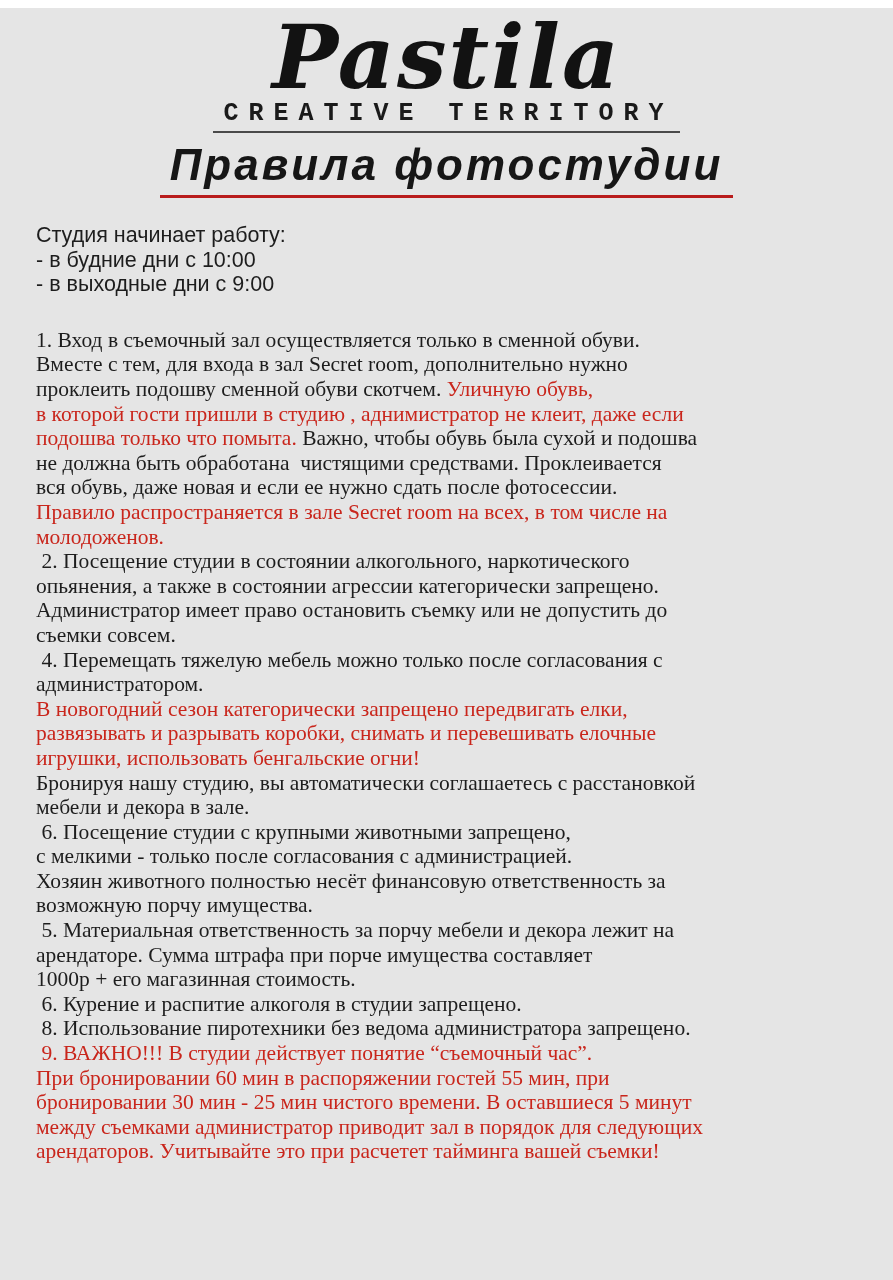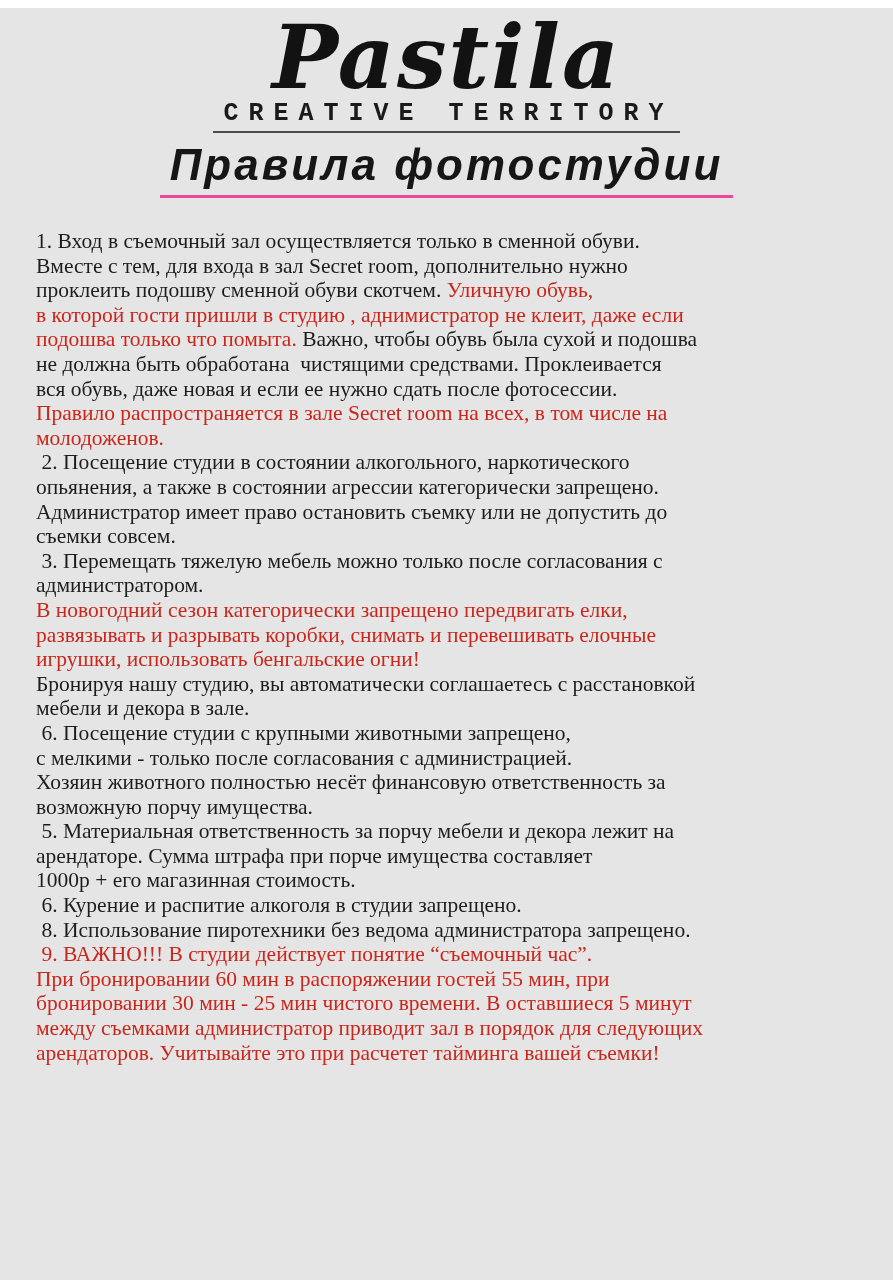--- a/index.html
+++ b/index.html
@@ -37,21 +37,21 @@
   }
   .title-wrap { margin-top: 7px; }
   .page-title {
     display: inline-block;
     font-family: "Liberation Sans", sans-serif;
     font-style: italic;
     font-weight: bold;
     font-size: 44px;
     letter-spacing: 3px;
     color: #161616;
-    border-bottom: 3px solid #ec4899;
+    border-bottom: 3px solid #b91c1c;
     padding: 0 10px 5px 10px;
   }
   .intro {
     margin: 25px 20px 0 36px;
     font-size: 21.5px;
     line-height: 24.6px;
     white-space: pre-wrap;
     font-weight: 500;
   }
   .rules {
@@ -70,36 +70,39 @@
   <div class="header">
     <div class="logo">Pastila</div>
     <div class="tagline-wrap">
       <span class="tagline">CREATIVE TERRITORY</span>
     </div>
     <div class="title-wrap">
       <h1 class="page-title">Правила фотостудии</h1>
     </div>
   </div>
 
+  <div class="intro">Студия начинает работу:
+- в будние дни с 10:00
+- в выходные дни с 9:00</div>
 
   <div class="rules">
       <div class="rule"><span>1. Вход в съемочный зал осуществляется только в сменной обуви.
 Вместе с тем, для входа в зал Secret room, дополнительно нужно
 проклеить подошву сменной обуви скотчем. </span><span class="red">Уличную обувь,
 в которой гости пришли в студию , аднимистратор не клеит, даже если
 подошва только что помыта.</span><span> Важно, чтобы обувь была сухой и подошва
 не должна быть обработана  чистящими средствами. Проклеивается
 вся обувь, даже новая и если ее нужно сдать после фотосессии.
 </span><span class="red">Правило распространяется в зале Secret room на всех, в том числе на
 молодоженов.</span></div>
       <div class="rule"><span> 2. Посещение студии в состоянии алкогольного, наркотического
 опьянения, а также в состоянии агрессии категорически запрещено.
 Администратор имеет право остановить съемку или не допустить до
 съемки совсем.</span></div>
-      <div class="rule"><span> 3. Перемещать тяжелую мебель можно только после согласования с
+      <div class="rule"><span> 4. Перемещать тяжелую мебель можно только после согласования с
 администратором.
 </span><span class="red">В новогодний сезон категорически запрещено передвигать елки,
 развязывать и разрывать коробки, снимать и перевешивать елочные
 игрушки, использовать бенгальские огни!
 </span><span>Бронируя нашу студию, вы автоматически соглашаетесь с расстановкой
 мебели и декора в зале.</span></div>
       <div class="rule"><span> 6. Посещение студии с крупными животными запрещено,
 с мелкими - только после согласования с администрацией.
 Хозяин животного полностью несёт финансовую ответственность за
 возможную порчу имущества.</span></div>

